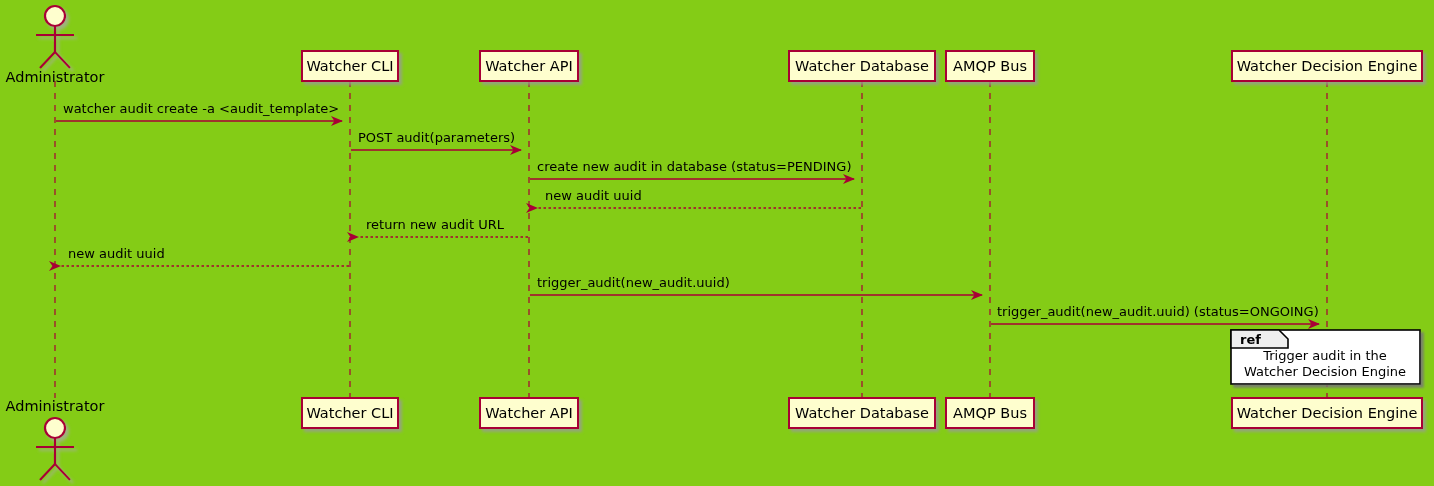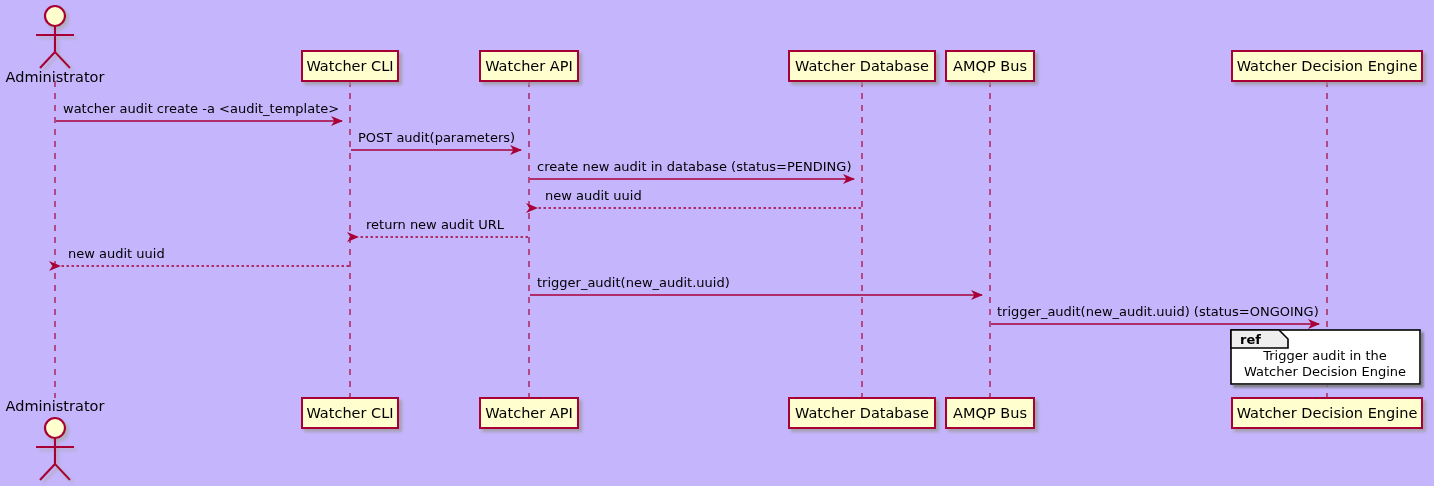--- a/index.html
+++ b/index.html
@@ -8,21 +8,21 @@
     padding: 0;
     background: #FFFFFF;
   }
   body {
     font-family: "DejaVu Sans", sans-serif;
   }
   #diagram-root {
     position: relative;
     width: 1434px;
     height: 486px;
-    background: #c4b5fd;
+    background: #84cc16;
     overflow: hidden;
   }
   svg.diagram-canvas {
     position: absolute;
     left: 0;
     top: 0;
     width: 1434px;
     height: 486px;
     display: block;
   }

